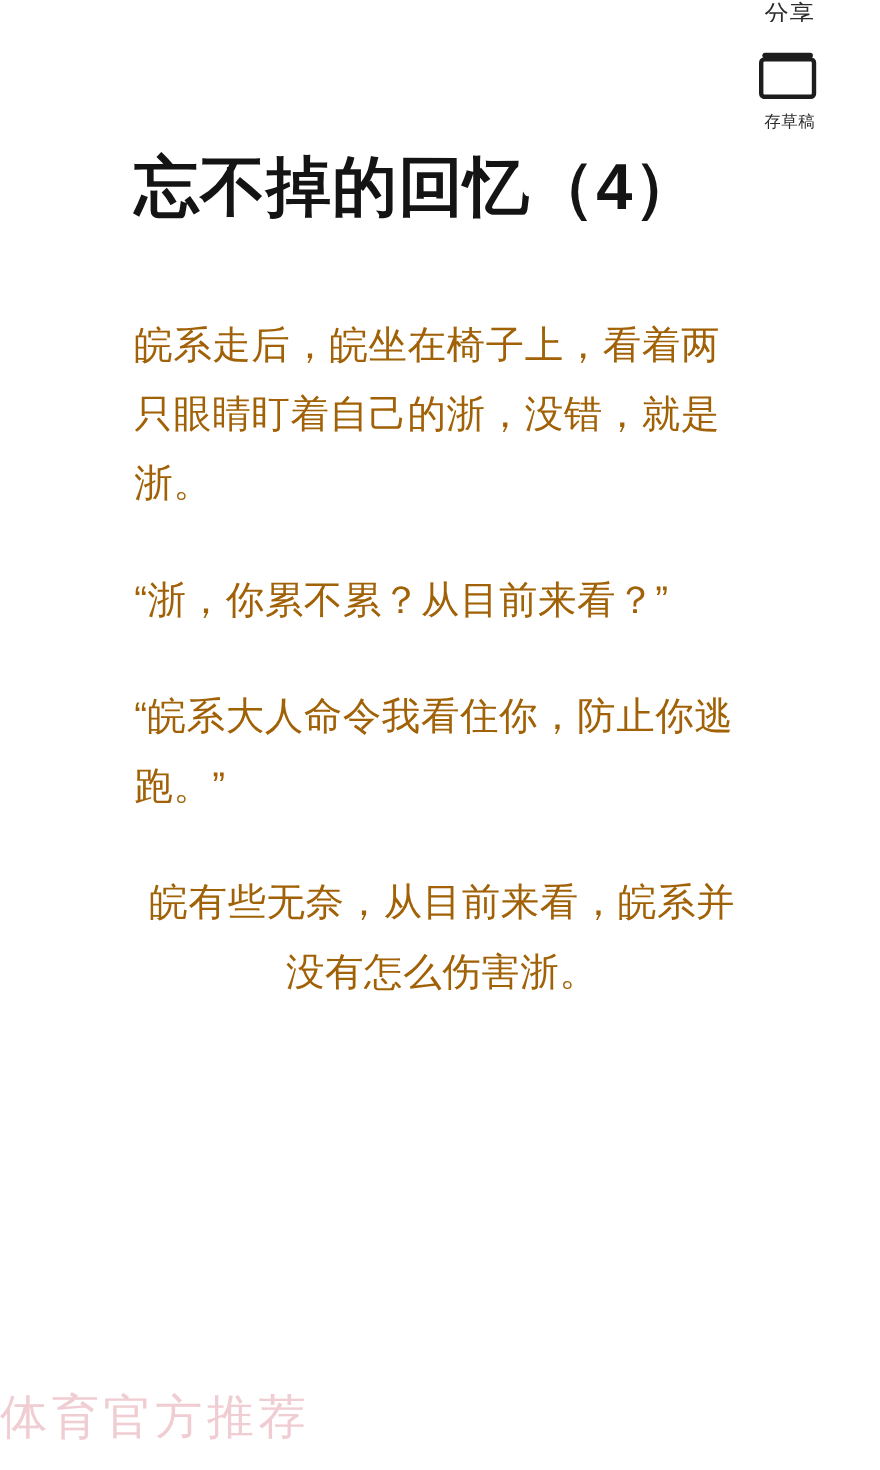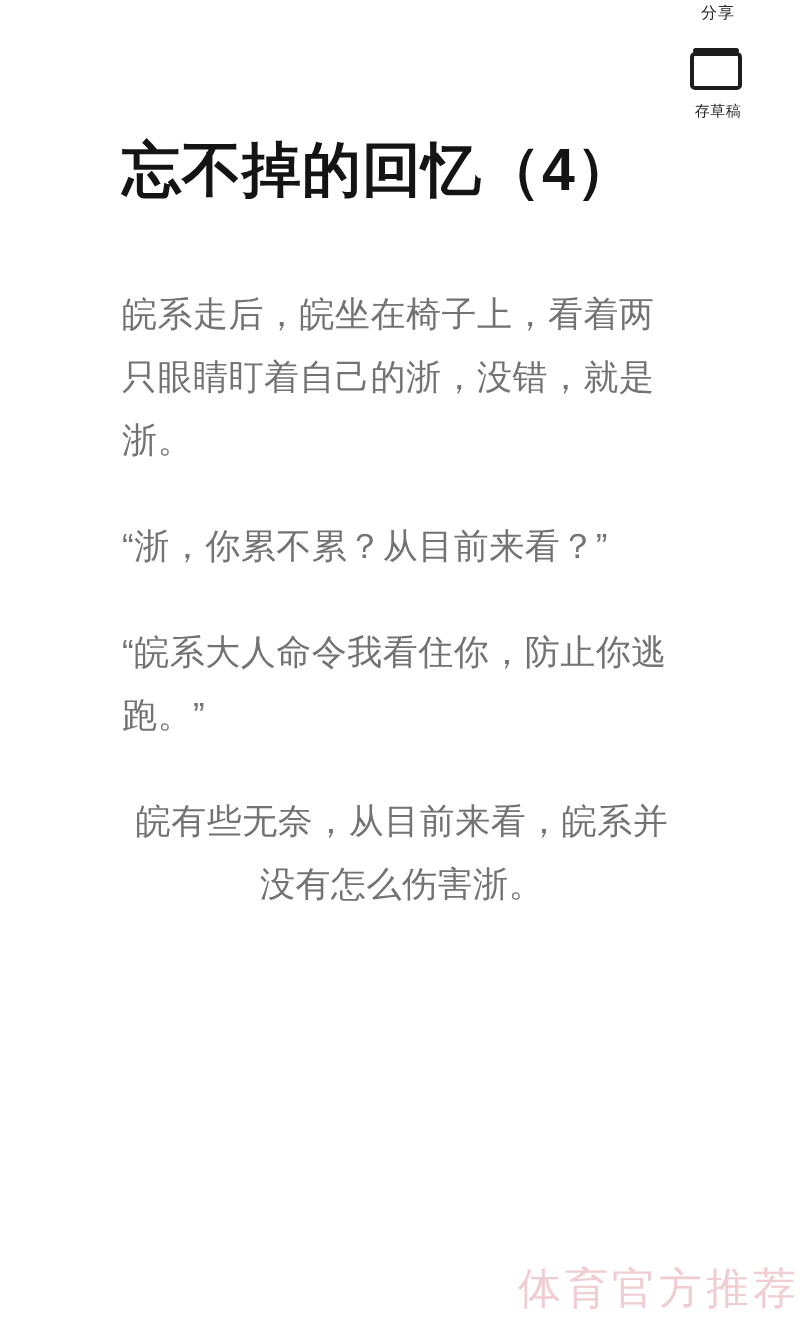--- a/index.html
+++ b/index.html
@@ -26,21 +26,21 @@
   
   .top-actions {
     position: absolute;
     top: 0;
     right: 22px;
     width: 120px;
     text-align: center;
     z-index: 5;
   }
   .action-above {
-    font-size: 16px;
+    font-size: 22px;
     color: #2b2b2b;
     letter-spacing: 1px;
     line-height: 26px;
     height: 20px;
     overflow: hidden;
     font-weight: 400;
     text-align: center;
   }
   .draft-icon {
     margin: 26px auto 6px auto;
@@ -90,38 +90,38 @@
   
   .article {
     position: absolute;
     left: 122px;
     top: 282px;
     width: 560px;
   }
   .para {
     font-size: 35px;
     line-height: 63px;
-    color: #737373;
+    color: #a16207;
     margin: 0 0 43px 0;
     letter-spacing: 0.5px;
     text-align: left;
     word-break: break-all;
   }
   .para:last-child {
     margin-bottom: 0;
     text-align: center;
   }
 
   
   .watermark {
     position: absolute;
     left: 0;
     right: 0;
     bottom: 18px;
-    text-align: right;
+    text-align: left;
     font-size: 43px;
     letter-spacing: 4px;
     color: #f0cdd2;
     font-weight: 400;
     pointer-events: none;
   }
 </style>
 </head>
 <body>
 

